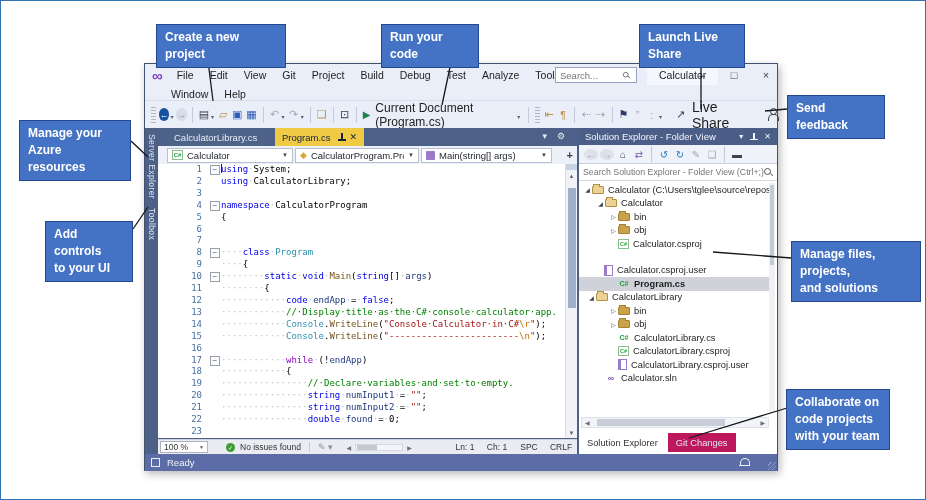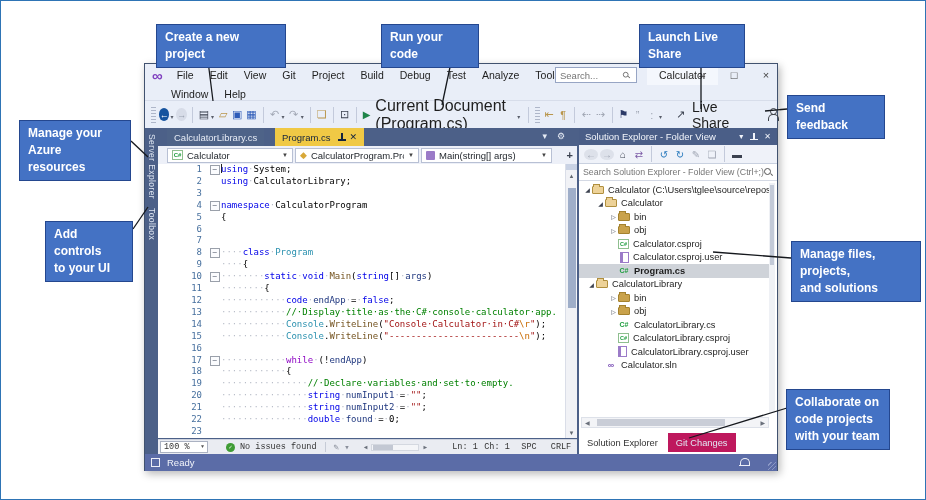--- a/index.html
+++ b/index.html
@@ -37,21 +37,21 @@
              background:repeating-linear-gradient(#AEB6C9 0 1px, transparent 1px 3px); }
   .tb-sep { width:1px; height:16px; background:#C3CADB; margin:0 4px; }
   .tb-i { width:15px; height:16px; display:flex; align-items:center; justify-content:center; font-size:11px; margin:0 1px; }
   .tb-car { font-size:6px; color:#5A5F6B; margin:4px 2px 0 0; }
   .nav-on { background:#16539E; color:#fff; border-radius:50%; width:13px; height:13px; font-size:9px; }
   .nav-off { background:#D7DCE8; color:#9AA1B0; border-radius:50%; width:13px; height:13px; font-size:9px; }
   .dk { color:#3C4250; } .gold { color:#B9964C; } .blue { color:#2D5BB8; } .gy { color:#A2A8B5; }
   .navy { color:#2B3A67; } .purp { color:#7B5AA6; } .blu2 { color:#2779BD; }
   #run-group { display:flex; align-items:center; margin:0 2px; }
   #run-play { color:var(--accent_green,#1E8449); font-size:10px; margin-right:5px; }
-  #run-label { font-size:16px; color:#1E1E1E; width:142px; }
+  #run-label { font-size:12px; color:#1E1E1E; width:142px; }
   #liveshare-group { display:flex; align-items:center; margin-left:10px; }
   #liveshare-label { font-size:14px; margin-left:4px; }
   .i-person { position:relative; width:12px; height:13px; margin-left:22px; }
   .i-person::before { content:""; position:absolute; left:3px; top:0; width:5px; height:5px; border:1.2px solid #3B3F46; border-radius:50%; }
   .i-person::after { content:""; position:absolute; left:1px; top:6px; width:9px; height:6px; border:1.2px solid #3B3F46; border-bottom:none; border-radius:5px 5px 0 0; }
 
   
   #main { position:absolute; left:0; top:64px; width:632px; height:326px; background:var(--shell,#4C6088); }
 
   
@@ -95,21 +95,21 @@
 
   
   #escroll { position:absolute; left:407px; top:36px; width:12px; height:274px; background:#F1F2F6; border-left:1px solid #DADEE8; }
   #escroll .sbtn { height:11px; display:flex; align-items:center; justify-content:center; font-size:6px; color:#60666F; }
   #escroll .split { height:6px; background:#C9D2E4; }
   #escroll .thumb { position:absolute; left:2px; top:24px; width:8px; height:120px; background:#9FAEC9; }
   #escroll .down { position:absolute; bottom:0; width:100%; }
 
   
   #edstatus { position:absolute; left:0; top:311px; width:419px; height:15px; background:#EAECF2; border-top:1px solid #CDD2DE;
-              display:flex; align-items:center; font-size:8.5px; color:#333;font-family:Liberation Mono, monospace; }
+              display:flex; align-items:center; font-size:8.5px; color:#333; }
   #zoombox { width:48px; height:12px; background:#fff; border:1px solid #ABB2C2; margin-left:2px; display:flex; align-items:center; justify-content:space-between; padding:0 3px; font-size:8.5px; }
   #zoombox .car { font-size:5px; color:#555; }
   .chk { width:9px; height:9px; border-radius:50%; background:#3F9C35; color:#fff; font-size:6px; display:flex; align-items:center; justify-content:center; margin:0 5px 0 18px; }
   .es-sep { width:1px; height:10px; background:#C6CBD6; margin:0 8px; }
   .hsb { display:flex; align-items:center; }
   .hsb .ar { font-size:6px; color:#6A707B; margin:0 4px; }
   .hsb .track { width:48px; height:7px; background:#F4F5F8; border:1px solid #D4D8E0; position:relative; }
   .hsb .th { position:absolute; left:1px; top:0; height:5px; background:#C3C8D3; }
   .es-right { margin-left:auto; display:flex; }
   .es-right span { width:32px; text-align:center; }
@@ -501,21 +501,21 @@
             <div class="trow" style="padding-left: 30px;">
               <span class="texp">▷</span>
               <span class="tico t-fc"></span>
               <span>obj</span>
             </div>
             <div class="trow" style="padding-left: 30px;">
               <span class="texp"></span>
               <span class="tico t-proj">C#</span>
               <span>Calculator.csproj</span>
             </div>
-            <div class="trow" style="padding-left: 32px;">
+            <div class="trow" style="padding-left: 16px; margin-top: 13px;">
               <span class="texp"></span>
               <span class="tico t-user"></span>
               <span>Calculator.csproj.user</span>
             </div>
             <div class="trow sel bold" style="padding-left: 30px;">
               <span class="texp"></span>
               <span class="tico t-cs">C#</span>
               <span>Program.cs</span>
             </div>
             <div class="trow" style="padding-left: 8px;">

